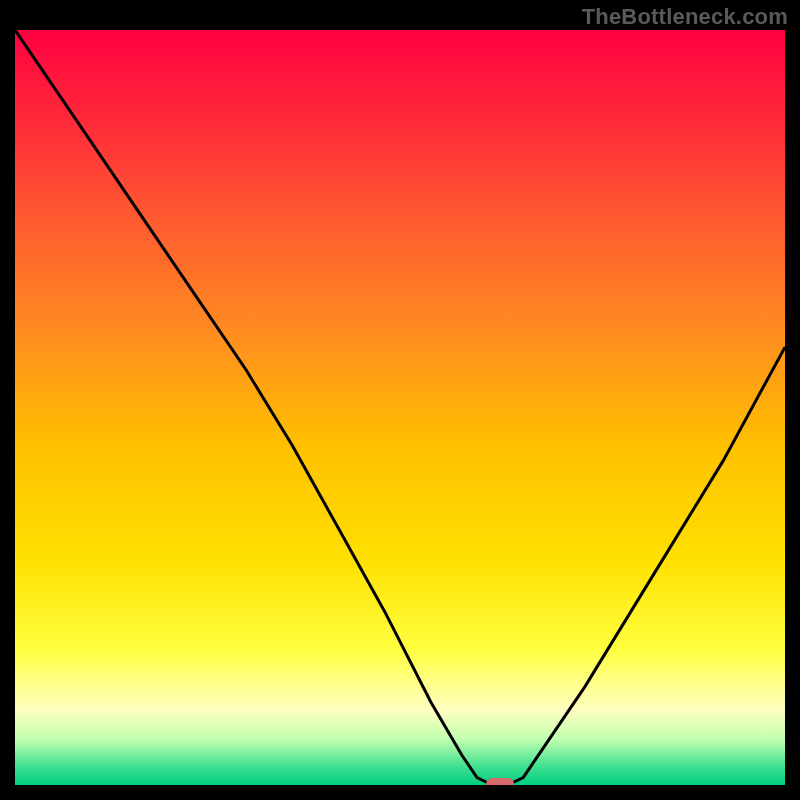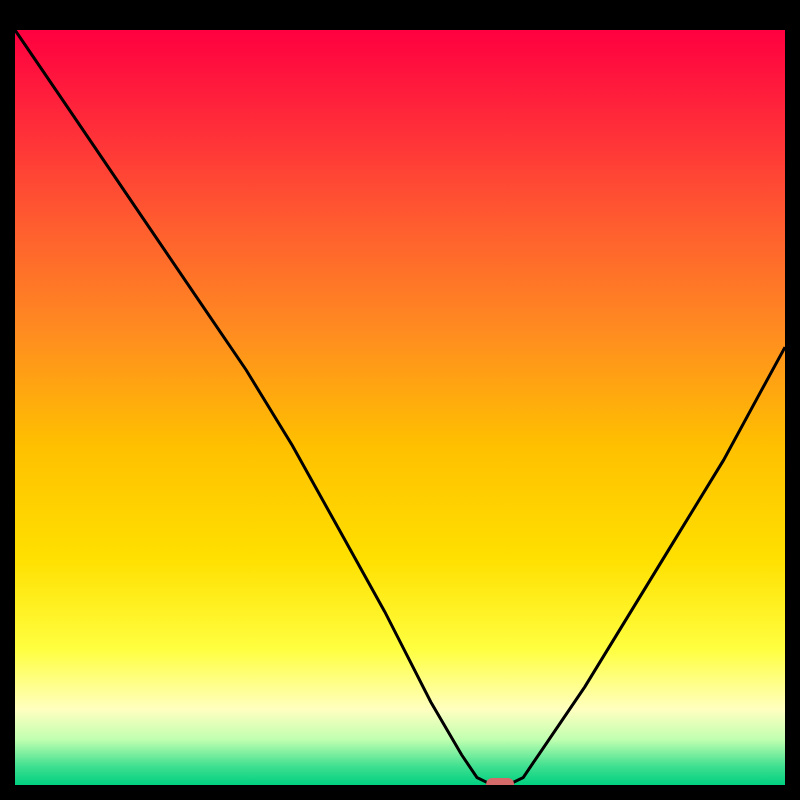--- a/index.html
+++ b/index.html
@@ -35,20 +35,21 @@
     height: 755px;
   }
   svg {
     display: block;
   }
 </style>
 </head>
 <body>
 
 <div class="container">
+  <div class="watermark">TheBottleneck.com</div>
 
   <div class="plot">
     <svg id="chart-svg" width="770" height="755" viewBox="0 0 770 755">
       <defs>
         <linearGradient id="bg-grad" x1="0" y1="0" x2="0" y2="1">
             <stop offset="0%" stop-color="#ff0040"></stop>
             <stop offset="12%" stop-color="#ff2a3a"></stop>
             <stop offset="25%" stop-color="#ff5a30"></stop>
             <stop offset="40%" stop-color="#ff8c20"></stop>
             <stop offset="55.00000000000001%" stop-color="#ffc000"></stop>

